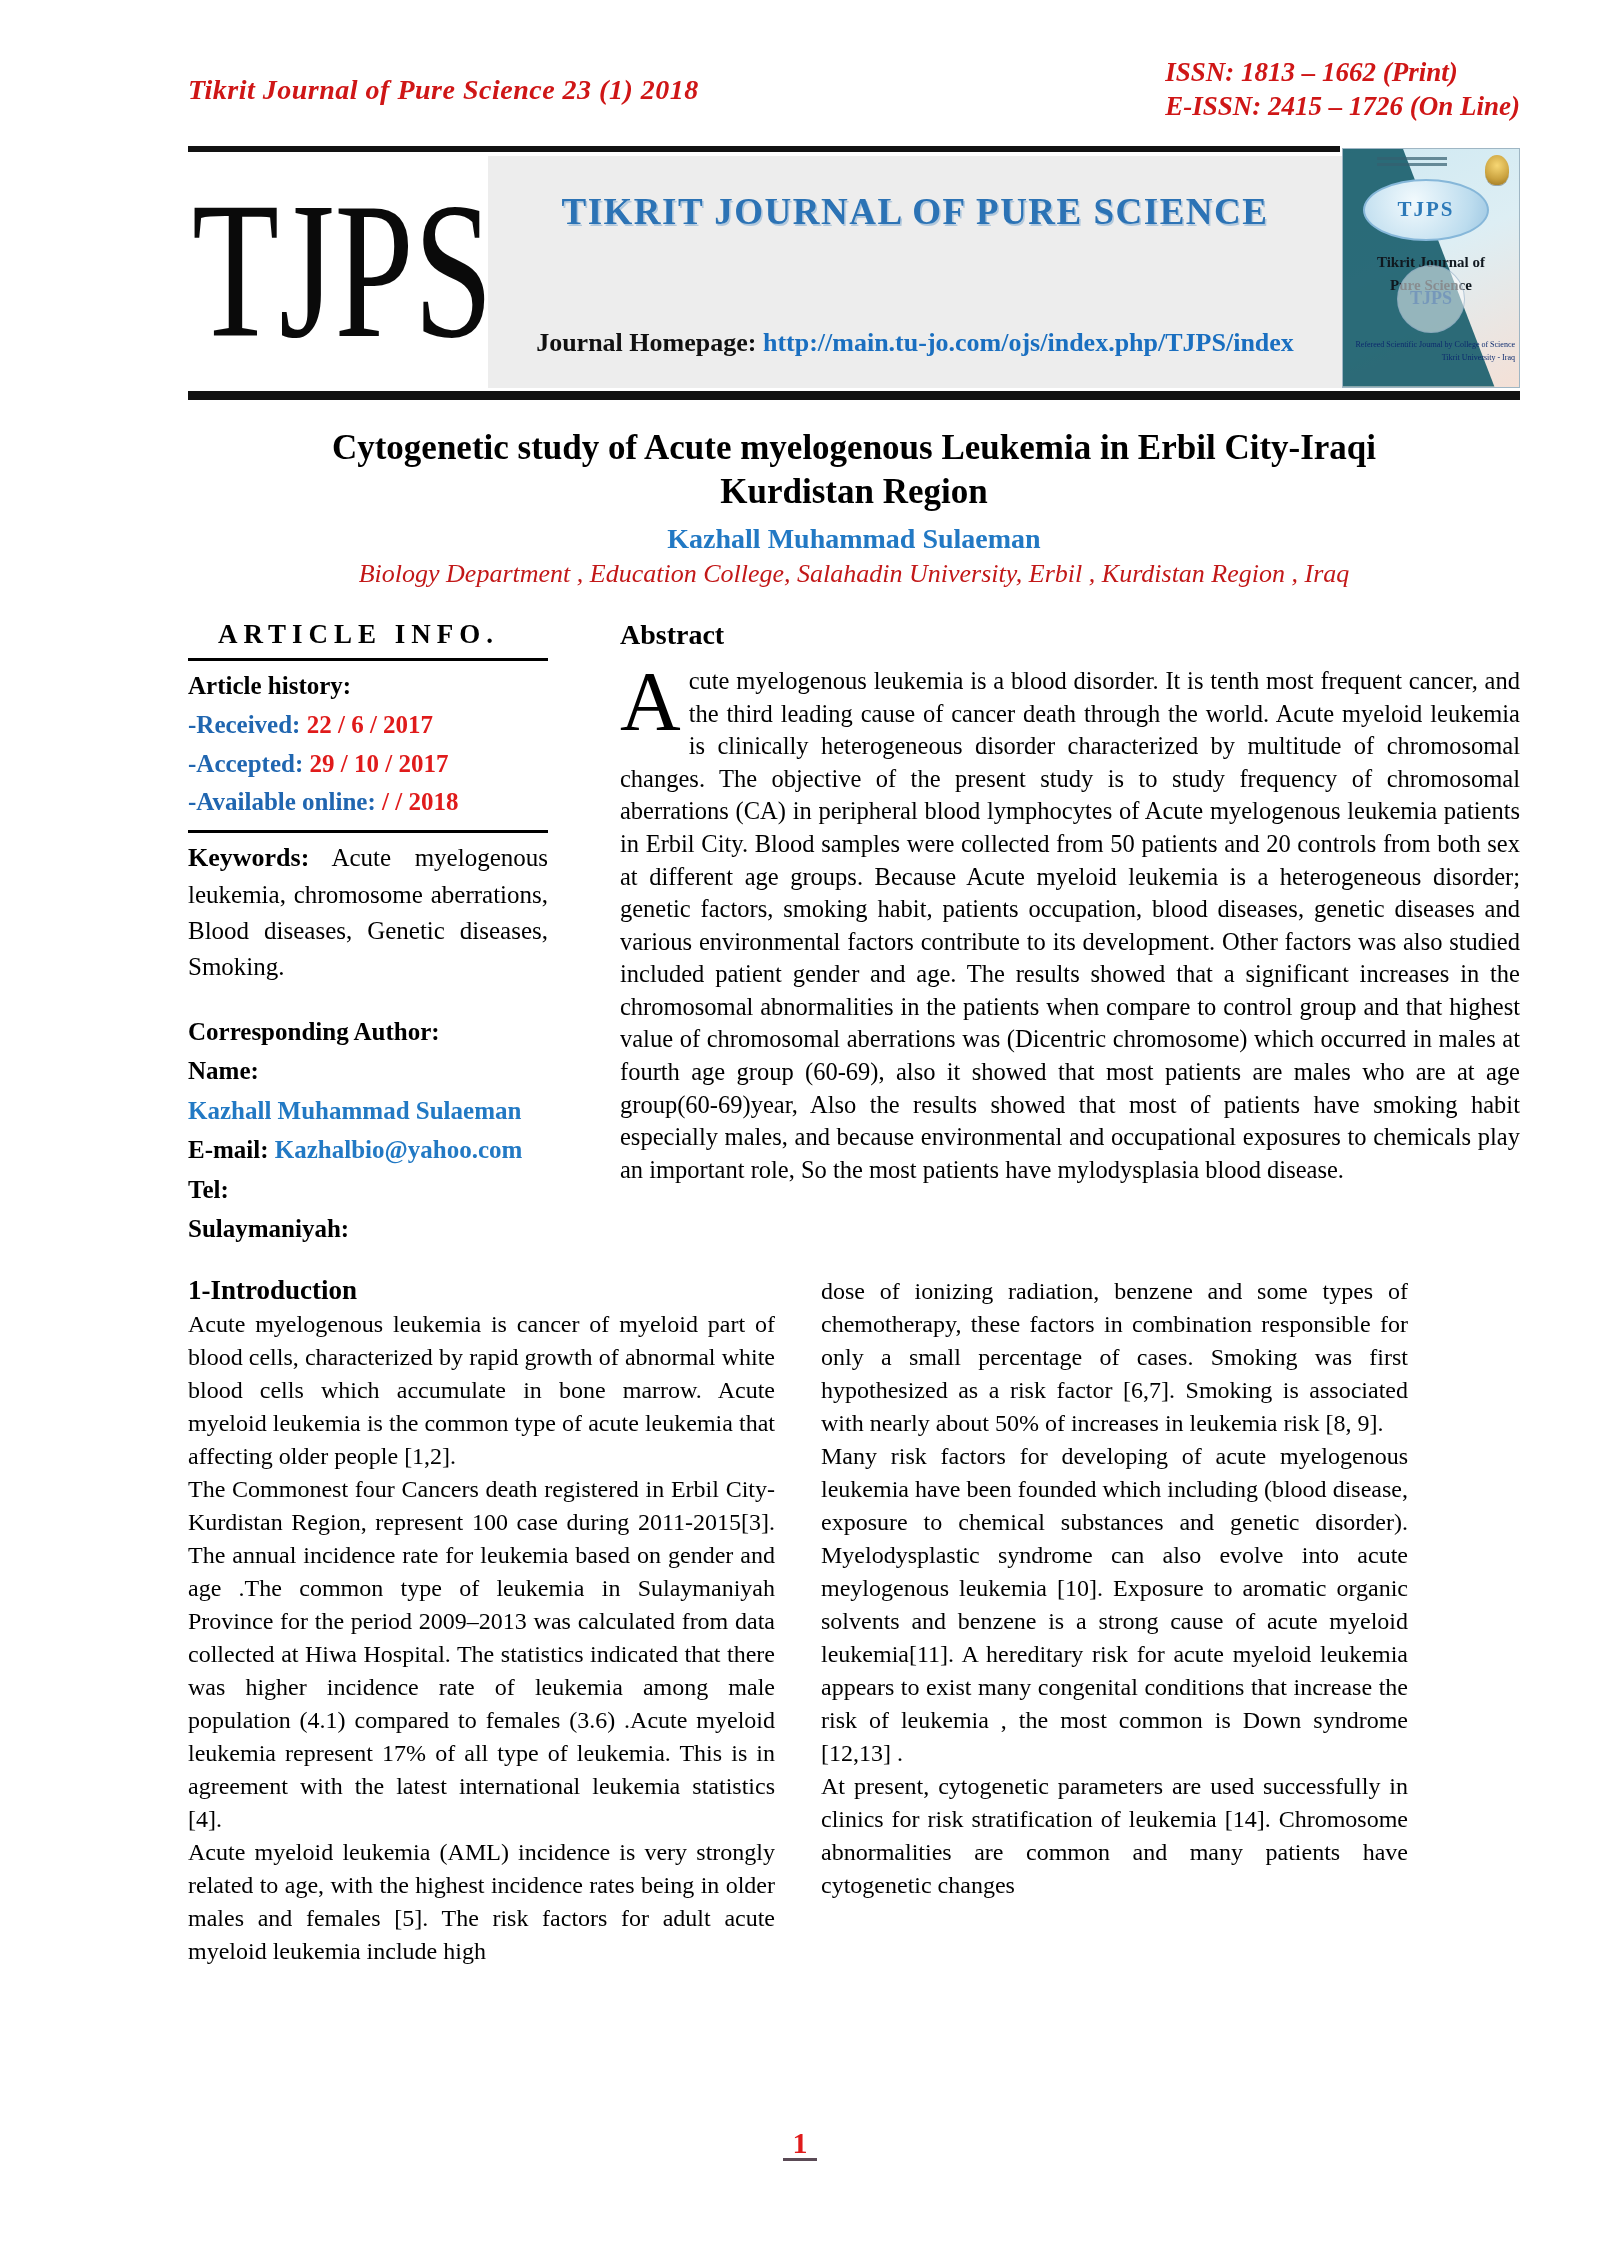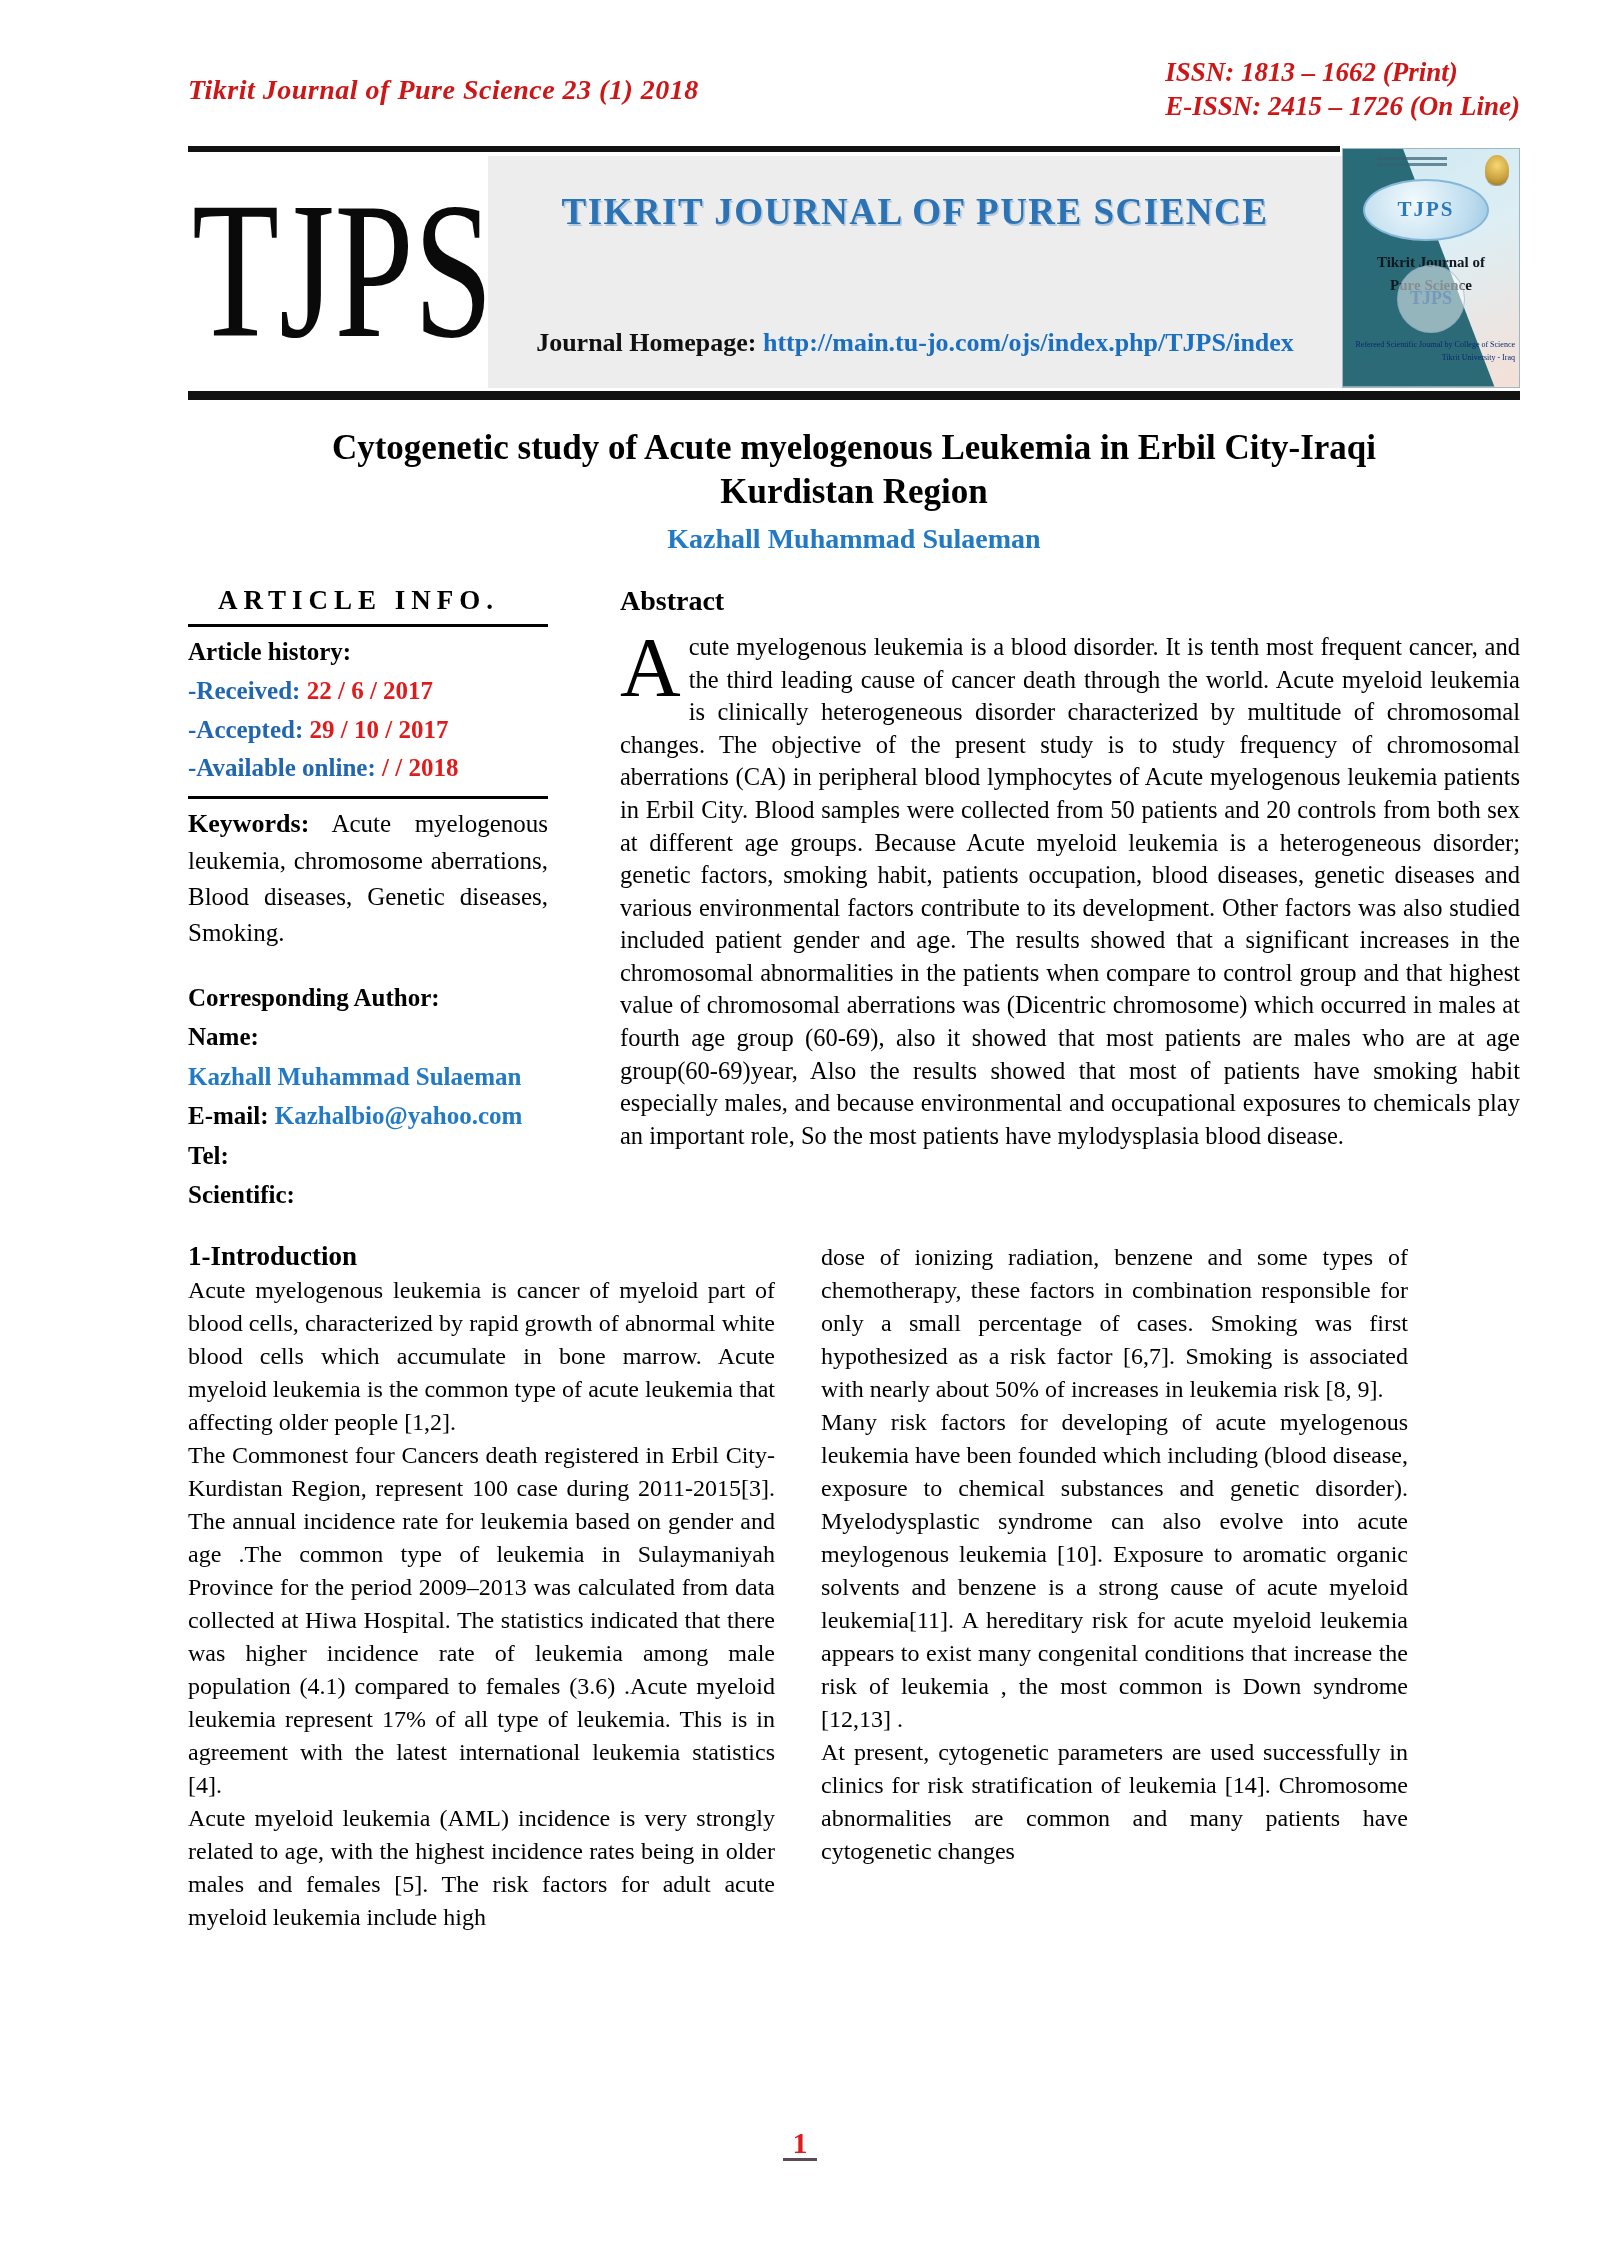--- a/index.html
+++ b/index.html
@@ -151,20 +151,21 @@
     </div>
     <div class="banner-bottomline"></div>
   </div>
 
   <div class="title-block">
     <div class="article-title">
       <div>Cytogenetic study of Acute myelogenous Leukemia in Erbil City-Iraqi</div>
       <div>Kurdistan Region</div>
     </div>
     <div class="article-author">Kazhall  Muhammad Sulaeman</div>
+    <div class="article-affiliation">Biology Department , Education College, Salahadin University, Erbil , Kurdistan Region , Iraq</div>
   </div>
 
   <div class="top-section">
 
     <div class="info-col">
       <div class="ai-heading">ARTICLE INFO.</div>
       <hr class="rule">
       <div class="ai-block">
         <div>Article history:</div>
         <div><span class="lbl-blue">-Received: </span><span class="val-red">22 / 6  / 2017</span></div>
@@ -173,21 +174,21 @@
       </div>
       <hr class="rule">
       <p class="kw-par"><strong>Keywords:</strong> <span>Acute myelogenous leukemia, chromosome aberrations, Blood diseases, Genetic diseases, Smoking.</span></p>
 
       <div class="corr-block">
         <div>Corresponding Author:</div>
         <div>Name:</div>
         <div class="blue-strong">Kazhall  Muhammad Sulaeman</div>
         <div><span>E-mail: </span><span class="blue-strong">Kazhalbio@yahoo.com</span></div>
         <div>Tel:</div>
-        <div>Scientific:</div>
+        <div>Sulaymaniyah:</div>
       </div>
     </div>
 
     <div class="abs-col">
       <div class="abs-heading">Abstract</div>
       <p class="abs-text"><span class="dropcap">A</span><span>cute myelogenous leukemia  is a blood disorder.  It is tenth most frequent cancer, and the third leading cause of cancer death through the world. Acute myeloid leukemia is clinically heterogeneous disorder characterized by multitude of chromosomal changes. The objective of the present study is to study frequency of chromosomal aberrations (CA) in peripheral blood lymphocytes of Acute myelogenous leukemia patients  in Erbil City. Blood samples were collected from 50 patients and 20 controls from both sex at different age groups. Because  Acute myeloid leukemia is a heterogeneous disorder; genetic factors, smoking habit, patients occupation, blood diseases, genetic diseases  and various environmental factors contribute to its development. Other factors was also studied included patient gender and age. The results showed that a significant increases in the chromosomal abnormalities in the patients when compare  to control group and  that highest value of chromosomal aberrations was (Dicentric chromosome) which occurred in males at fourth age group (60-69), also it showed that most patients are males who are at age group(60-69)year, Also the results showed that most of patients have smoking habit especially males, and because environmental and occupational exposures to chemicals play an important role, So the most patients  have mylodysplasia blood disease.</span></p>
     </div>
 
   </div>
 

